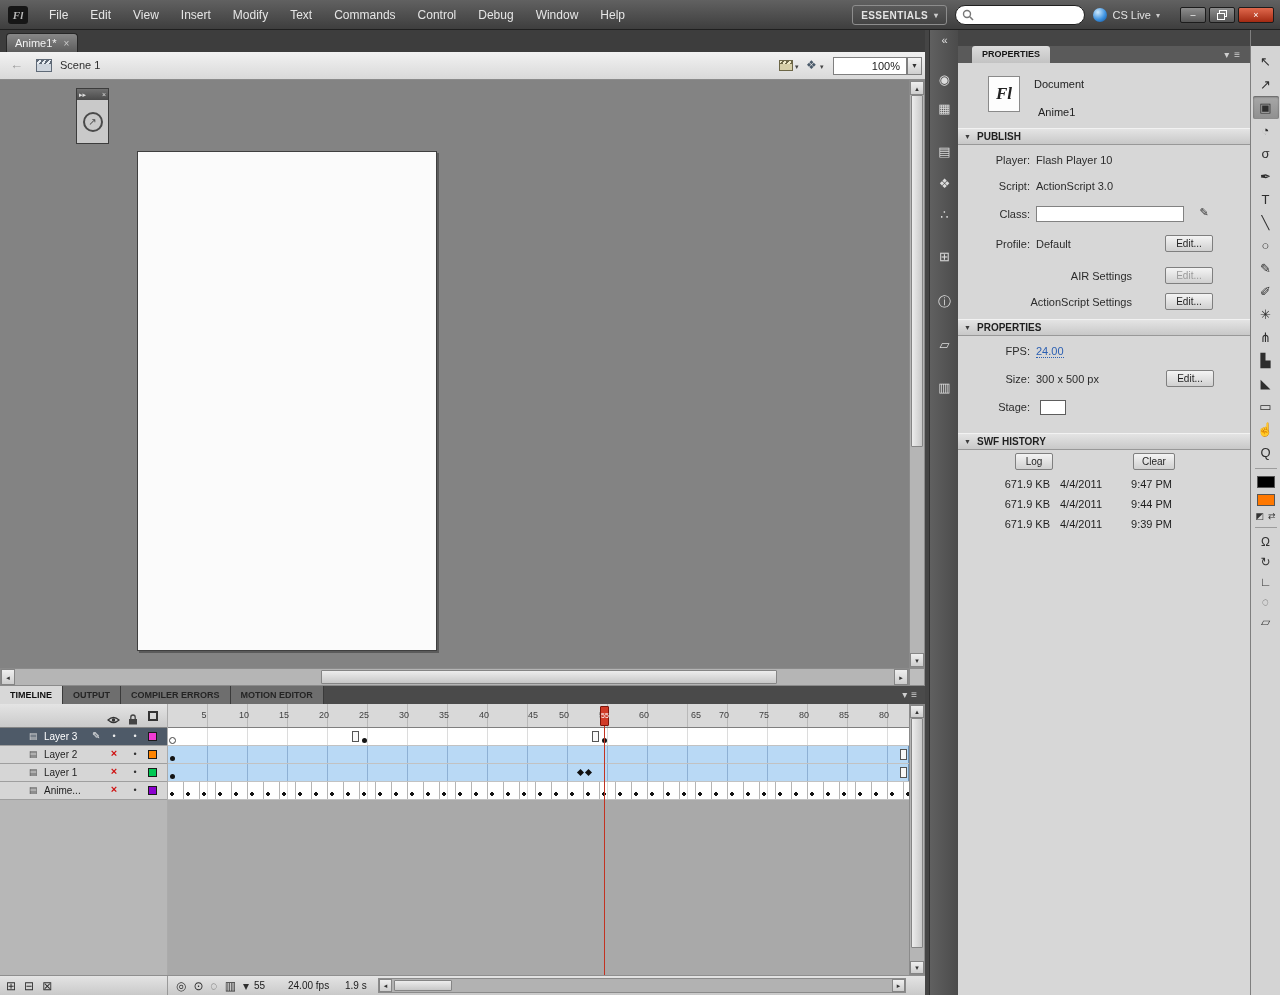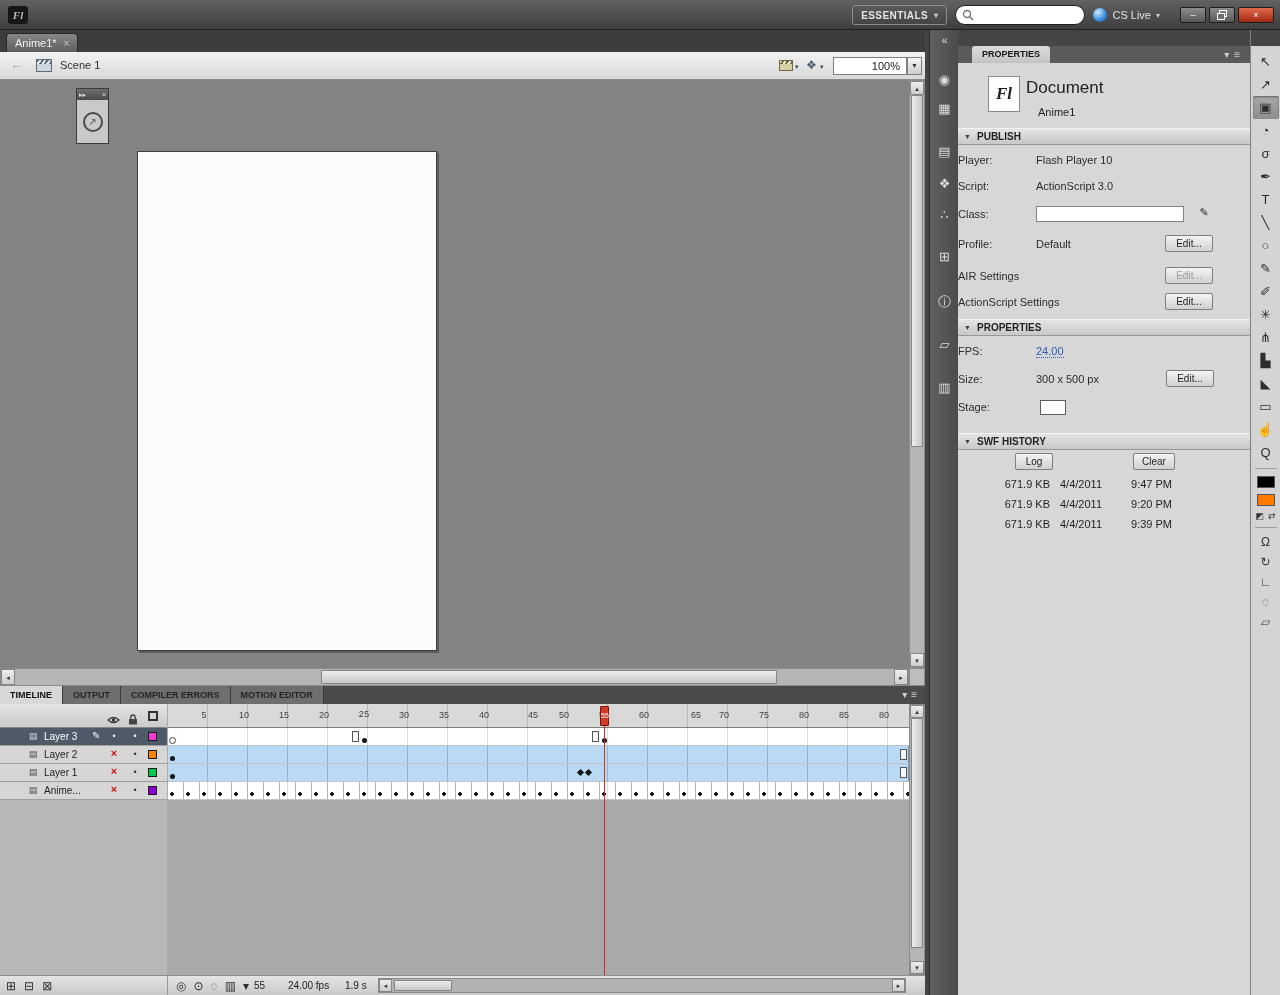--- a/index.html
+++ b/index.html
@@ -159,28 +159,28 @@
 
   
   .props{position:absolute;left:958px;top:30px;width:292px;height:965px;background:#d7d7d7}
   .props-header{position:absolute;left:0;top:0;width:292px;height:16px;background:#454545}
   .props-tabrow{position:absolute;left:0;top:16px;width:292px;height:17px;background:#5a5a5a}
   .ptab{position:absolute;left:14px;top:0;height:17px;background:linear-gradient(#dcdcdc,#c3c3c3);
     border-radius:3px 3px 0 0;padding:0 10px;font-size:9px;font-weight:bold;color:#161616;line-height:17px}
   .pmenu{position:absolute;right:10px;top:0;line-height:17px;color:#cfcfcf;font-size:10px;display:flex;gap:5px}
   .doc-icon{position:absolute;left:30px;top:46px;width:32px;height:36px;background:#fdfdfd;border:1px solid #8a8a8a;
     font:italic bold 17px "Liberation Serif",serif;color:#222;text-align:center;line-height:34px}
-  .doc-type{position:absolute;left:68px;top:48px;font-size:17px;color:#222}
+  .doc-type{position:absolute;left:76px;top:48px;font-size:11px;color:#222}
   .doc-name{position:absolute;left:80px;top:76px;font-size:11px;color:#222}
   .pbar{position:absolute;left:0;width:292px;height:17px;background:linear-gradient(#e4e4e4,#c8c8c8);
     border-top:1px solid #f2f2f2;border-bottom:1px solid #989898;font-size:10px;font-weight:bold;color:#1f1f1f}
   .pbar .tri{position:absolute;left:6px;top:4px;font-size:7px;color:#3c3c3c}
   .pbar .bl{position:absolute;left:19px;top:2px}
   .prow{position:absolute;left:0;width:292px;height:16px;font-size:11px;color:#2c2c2c}
-  .plabel{position:absolute;left:0;width:72px;}
+  .plabel{position:absolute;left:0;width:72px;text-align:right}
   .plabel.wide{width:174px}
   .pvalue{position:absolute;left:78px;white-space:nowrap}
   .hot{color:#2b5fb2;border-bottom:1px dotted #2b5fb2}
   .pbtn{position:absolute;width:48px;height:17px;background:linear-gradient(#f4f4f4,#d0d0d0);border:1px solid #7f7f7f;
     border-radius:2px;font-size:10px;color:#1f1f1f;text-align:center;line-height:15px}
   .pbtn.disabled{color:#9b9b9b}
   .class-input{position:absolute;left:78px;top:-2px;width:148px;height:16px;border:1px solid #828282;background:#fff;
     font-size:10px;padding:0 3px}
   .pencil-btn{position:absolute;left:238px;top:-2px;width:16px;height:16px;font-size:11px;color:#333;text-align:center}
   .stage-swatch{position:absolute;left:82px;top:-1px;width:26px;height:15px;border:1px solid #5d5d5d;
@@ -202,20 +202,33 @@
   .mini-row{display:flex;gap:4px;font-size:9px;color:#333;margin:2px 0}
   .topt{width:24px;height:20px;font-size:12px;color:#333;text-align:center;line-height:20px}
 </style>
 </head>
 <body>
 
 <div class="app">
 
   <div class="menubar">
     <div class="app-logo">Fl</div>
+    <div class="menu-items" id="menu-items">
+        <div class="menu-item">File</div>
+        <div class="menu-item">Edit</div>
+        <div class="menu-item">View</div>
+        <div class="menu-item">Insert</div>
+        <div class="menu-item">Modify</div>
+        <div class="menu-item">Text</div>
+        <div class="menu-item">Commands</div>
+        <div class="menu-item">Control</div>
+        <div class="menu-item">Debug</div>
+        <div class="menu-item">Window</div>
+        <div class="menu-item">Help</div>
+      </div>
     <div class="menubar-right">
       <div class="workspace-switcher">
         <span>ESSENTIALS</span>
         <span class="tiny-caret">▾</span>
       </div>
       <div class="searchbox">
         <svg width="12" height="12">
           <circle cx="5" cy="5" r="3.5" fill="none" stroke="#777" stroke-width="1.4"></circle>
           <line x1="7.8" y1="7.8" x2="11" y2="11" stroke="#777" stroke-width="1.6"></line>
         </svg>
@@ -345,21 +358,21 @@
         </div>
       <div class="tl-left-filler"></div>
     </div>
 
     <div class="tl-frames">
       <div class="ruler" id="ruler">
           <span class="rnum" style="left: 36px;">5</span>
           <span class="rnum" style="left: 76px;">10</span>
           <span class="rnum" style="left: 116px;">15</span>
           <span class="rnum" style="left: 156px;">20</span>
-          <span class="rnum" style="left: 196px; font-family: Liberation Mono, monospace;">25</span>
+          <span class="rnum" style="left: 196px;">25</span>
           <span class="rnum" style="left: 236px;">30</span>
           <span class="rnum" style="left: 276px;">35</span>
           <span class="rnum" style="left: 316px;">40</span>
           <span class="rnum" style="left: 365px;">45</span>
           <span class="rnum" style="left: 396px;">50</span>
           <span class="rnum" style="left: 436px;">55</span>
           <span class="rnum" style="left: 476px;">60</span>
           <span class="rnum" style="left: 516px; margin-left: 12px;">65</span>
           <span class="rnum" style="left: 556px;">70</span>
           <span class="rnum" style="left: 596px;">75</span>
@@ -517,21 +530,21 @@
     <span class="pbtn" style="left:175px;top:423px;width:42px">Clear</span>
     <div id="swf-rows">
         <div class="swfrow" style="top: 448px;">
           <span class="swfsize">671.9 KB</span>
           <span class="swfdate">4/4/2011</span>
           <span class="swftime">9:47 PM</span>
         </div>
         <div class="swfrow" style="top: 468px;">
           <span class="swfsize">671.9 KB</span>
           <span class="swfdate">4/4/2011</span>
-          <span class="swftime">9:20 PM</span>
+          <span class="swftime">9:44 PM</span>
         </div>
         <div class="swfrow" style="top: 488px;">
           <span class="swfsize">671.9 KB</span>
           <span class="swfdate">4/4/2011</span>
           <span class="swftime">9:39 PM</span>
         </div>
       </div>
   </div>
 
   <div class="tools">

